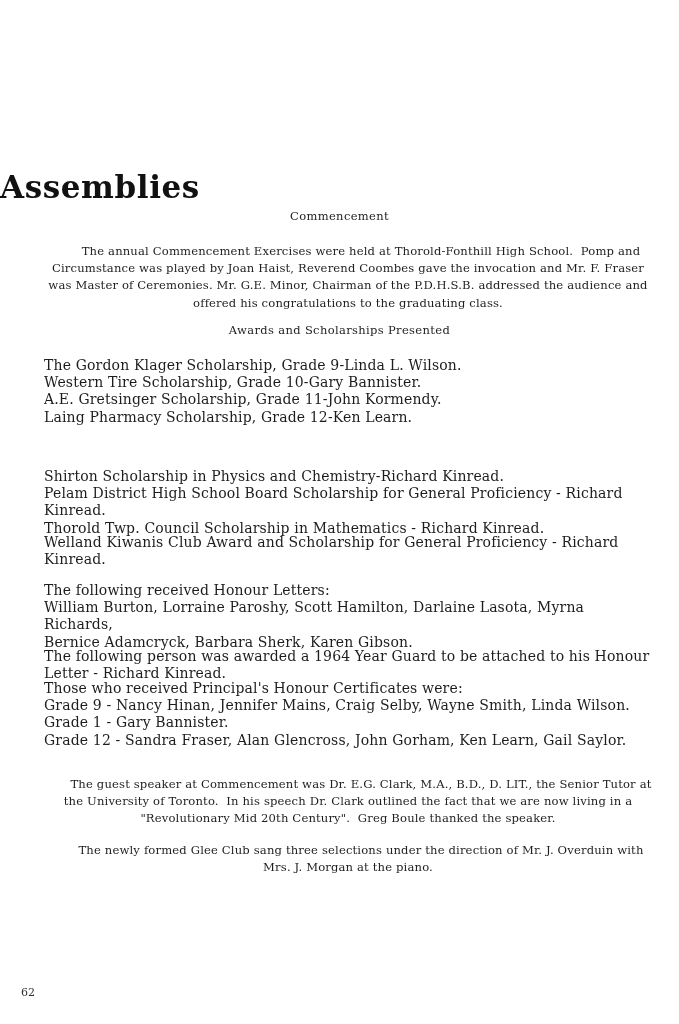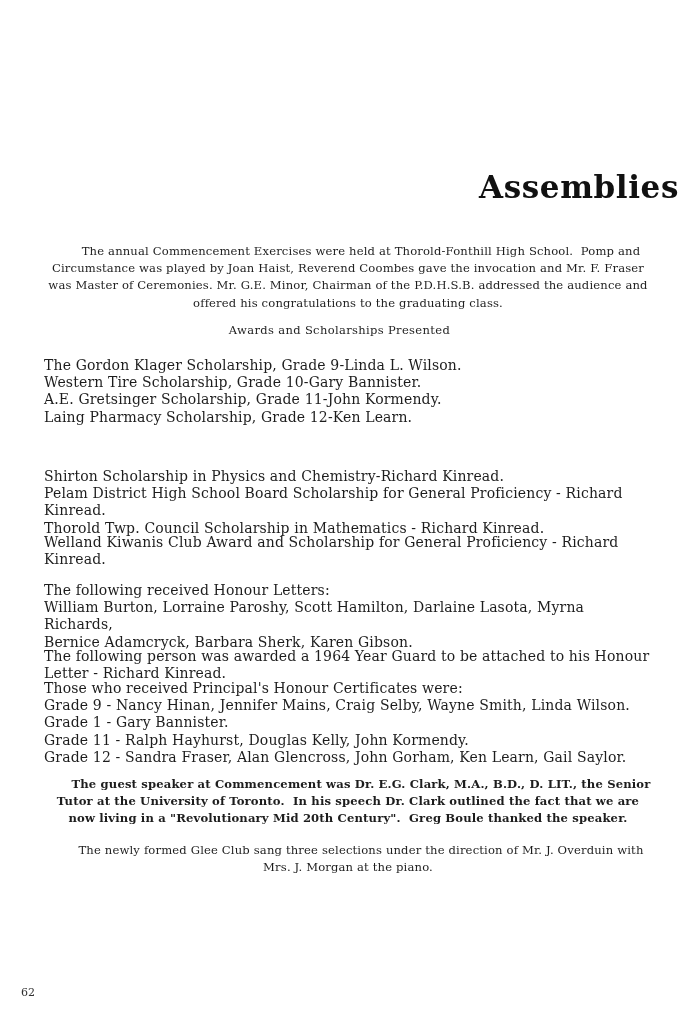--- a/index.html
+++ b/index.html
@@ -17,21 +17,21 @@
     font-family: "DejaVu Serif", "Liberation Serif", serif;
     color: #1b1b1b;
   }
 
   
   .doc-title {
     position: absolute;
     top: 148px;
     left: 0;
     width: 679px;
-    text-align: right;
+    text-align: left;
     font-family: "DejaVu Serif", "Liberation Serif", serif;
     font-weight: 700;
     font-size: 31px;
     letter-spacing: 0.6px;
     color: #111111;
   }
 
   
   .center-heading {
     position: absolute;
@@ -93,20 +93,21 @@
     color: #303030;
   }
 </style>
 </head>
 <body>
 
 <div class="page">
 
   <h1 class="doc-title">Assemblies</h1>
 
+  <div class="center-heading commencement">Commencement</div>
 
   <div class="block b-intro" style="left:44px;">
     <p class="para indent" style="margin:0;">The annual Commencement Exercises were held at Thorold-Fonthill High School.  Pomp and Circumstance was played by Joan Haist, Reverend Coombes gave the invocation and Mr. F. Fraser was Master of Ceremonies. Mr. G.E. Minor, Chairman of the P.D.H.S.B. addressed the audience and offered his congratulations to the graduating class.</p>
   </div>
 
   <div class="center-heading awards">Awards and Scholarships Presented</div>
 
   <div class="block b-sch1" style="left:44px;">
     <div class="line">The Gordon Klager Scholarship, Grade 9-Linda L. Wilson.</div>
     <div class="line">Western Tire Scholarship, Grade 10-Gary Bannister.</div>
@@ -132,25 +133,24 @@
   </div>
 
   <div class="block b-yearguard" style="left:44px;">
     <div class="line">The following person was awarded a 1964 Year Guard to be attached to his Honour Letter - Richard Kinread.</div>
   </div>
 
   <div class="block b-certs" style="left:44px;">
     <div class="line">Those who received Principal's Honour Certificates were:</div>
     <div class="line">Grade 9 - Nancy Hinan, Jennifer Mains, Craig Selby, Wayne Smith, Linda Wilson.</div>
     <div class="line">Grade 1 - Gary Bannister.</div>
-    <div class="line">Grade 11 - Ralph Hayhurst, Douglas Kelly, John Kormendy.</div>
     <div class="line">Grade 12 - Sandra Fraser, Alan Glencross, John Gorham, Ken Learn, Gail Saylor.</div>
   </div>
 
-  <div class="block b-speaker" style="left:44px;font-weight:bold;">
+  <div class="block b-speaker" style="left:44px;">
     <p class="para indent" style="margin:0;">The guest speaker at Commencement was Dr. E.G. Clark, M.A., B.D., D. LIT., the Senior Tutor at the University of Toronto.  In his speech Dr. Clark outlined the fact that we are now living in a "Revolutionary Mid 20th Century".  Greg Boule thanked the speaker.</p>
   </div>
 
   <div class="block b-glee" style="left:44px;">
     <p class="para indent" style="margin:0;">The newly formed Glee Club sang three selections under the direction of Mr. J. Overduin with Mrs. J. Morgan at the piano.</p>
   </div>
 
   <div class="page-number">62</div>
 
 </div>

